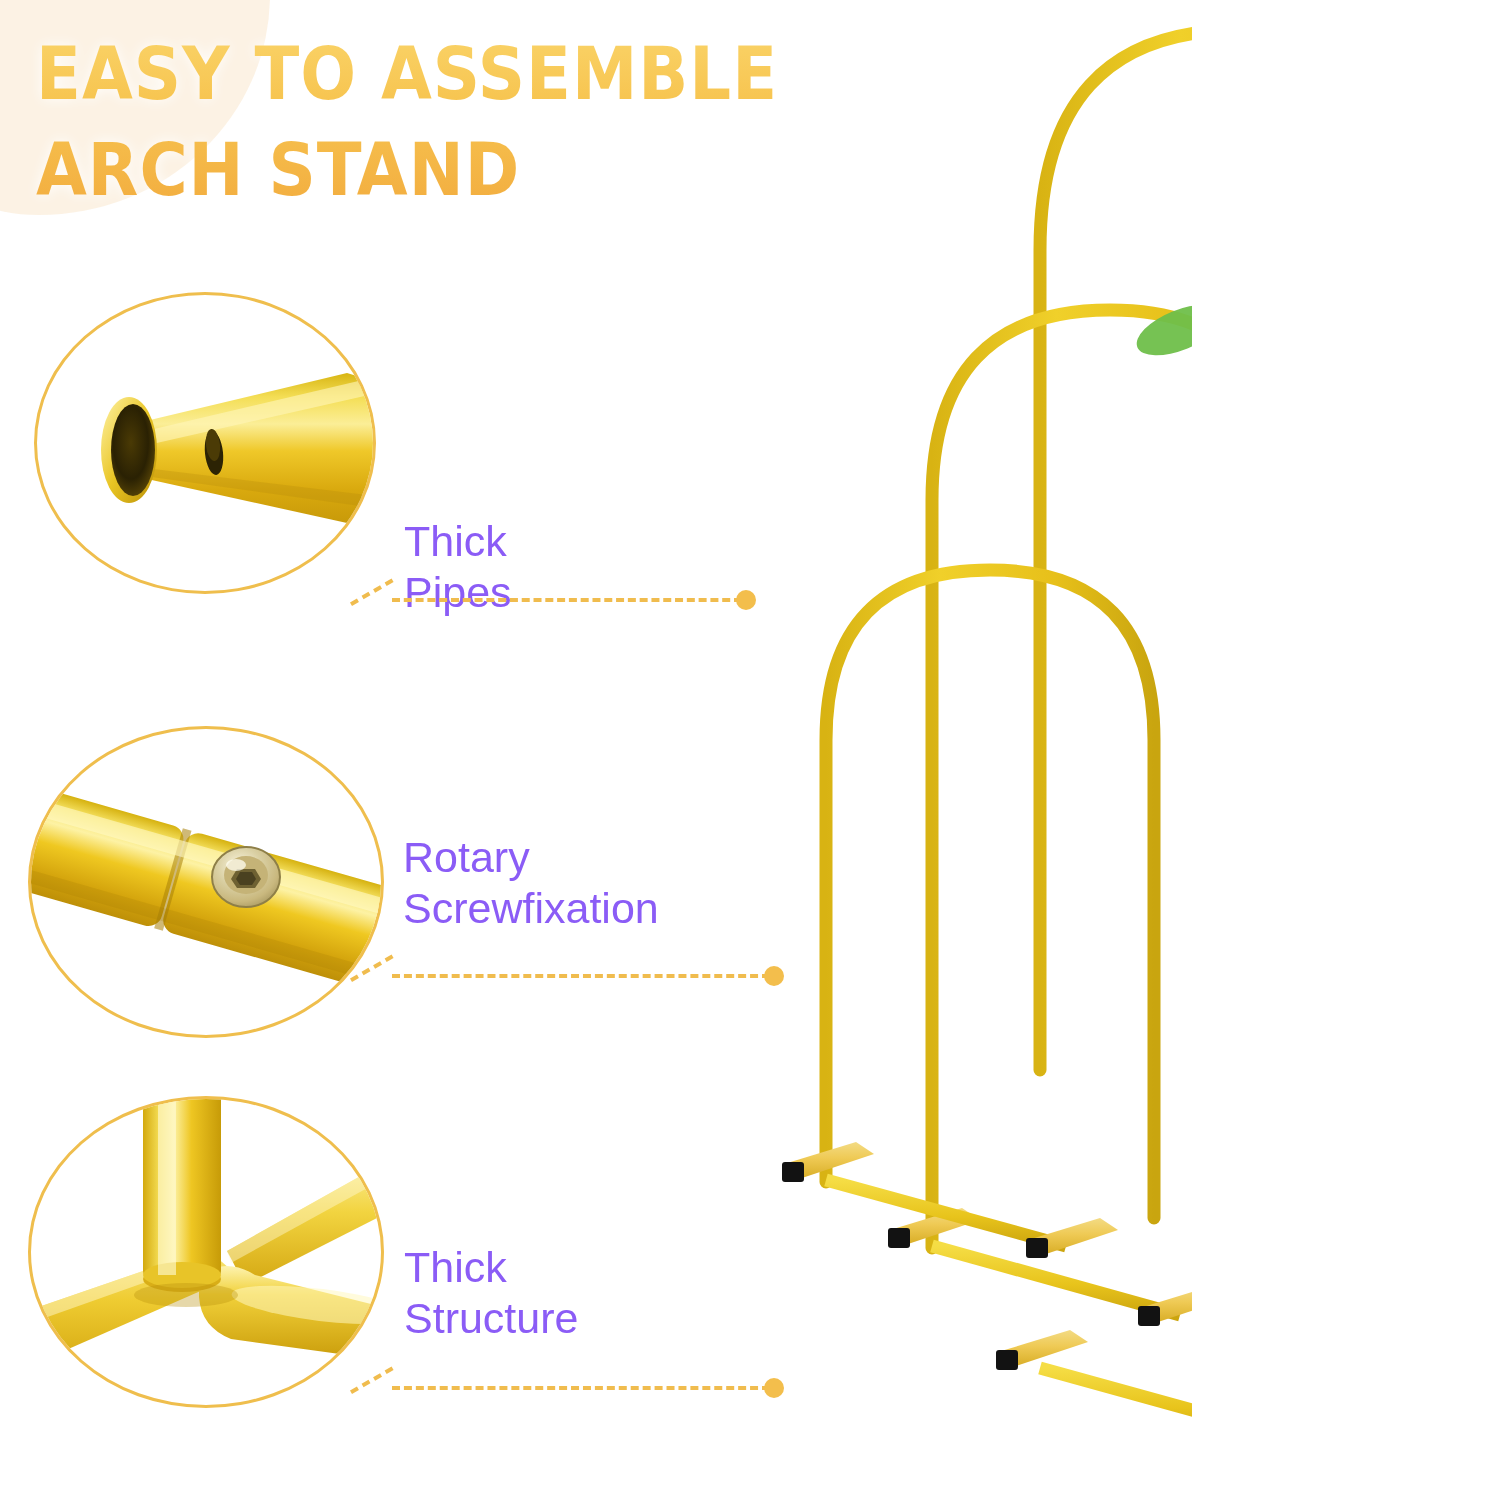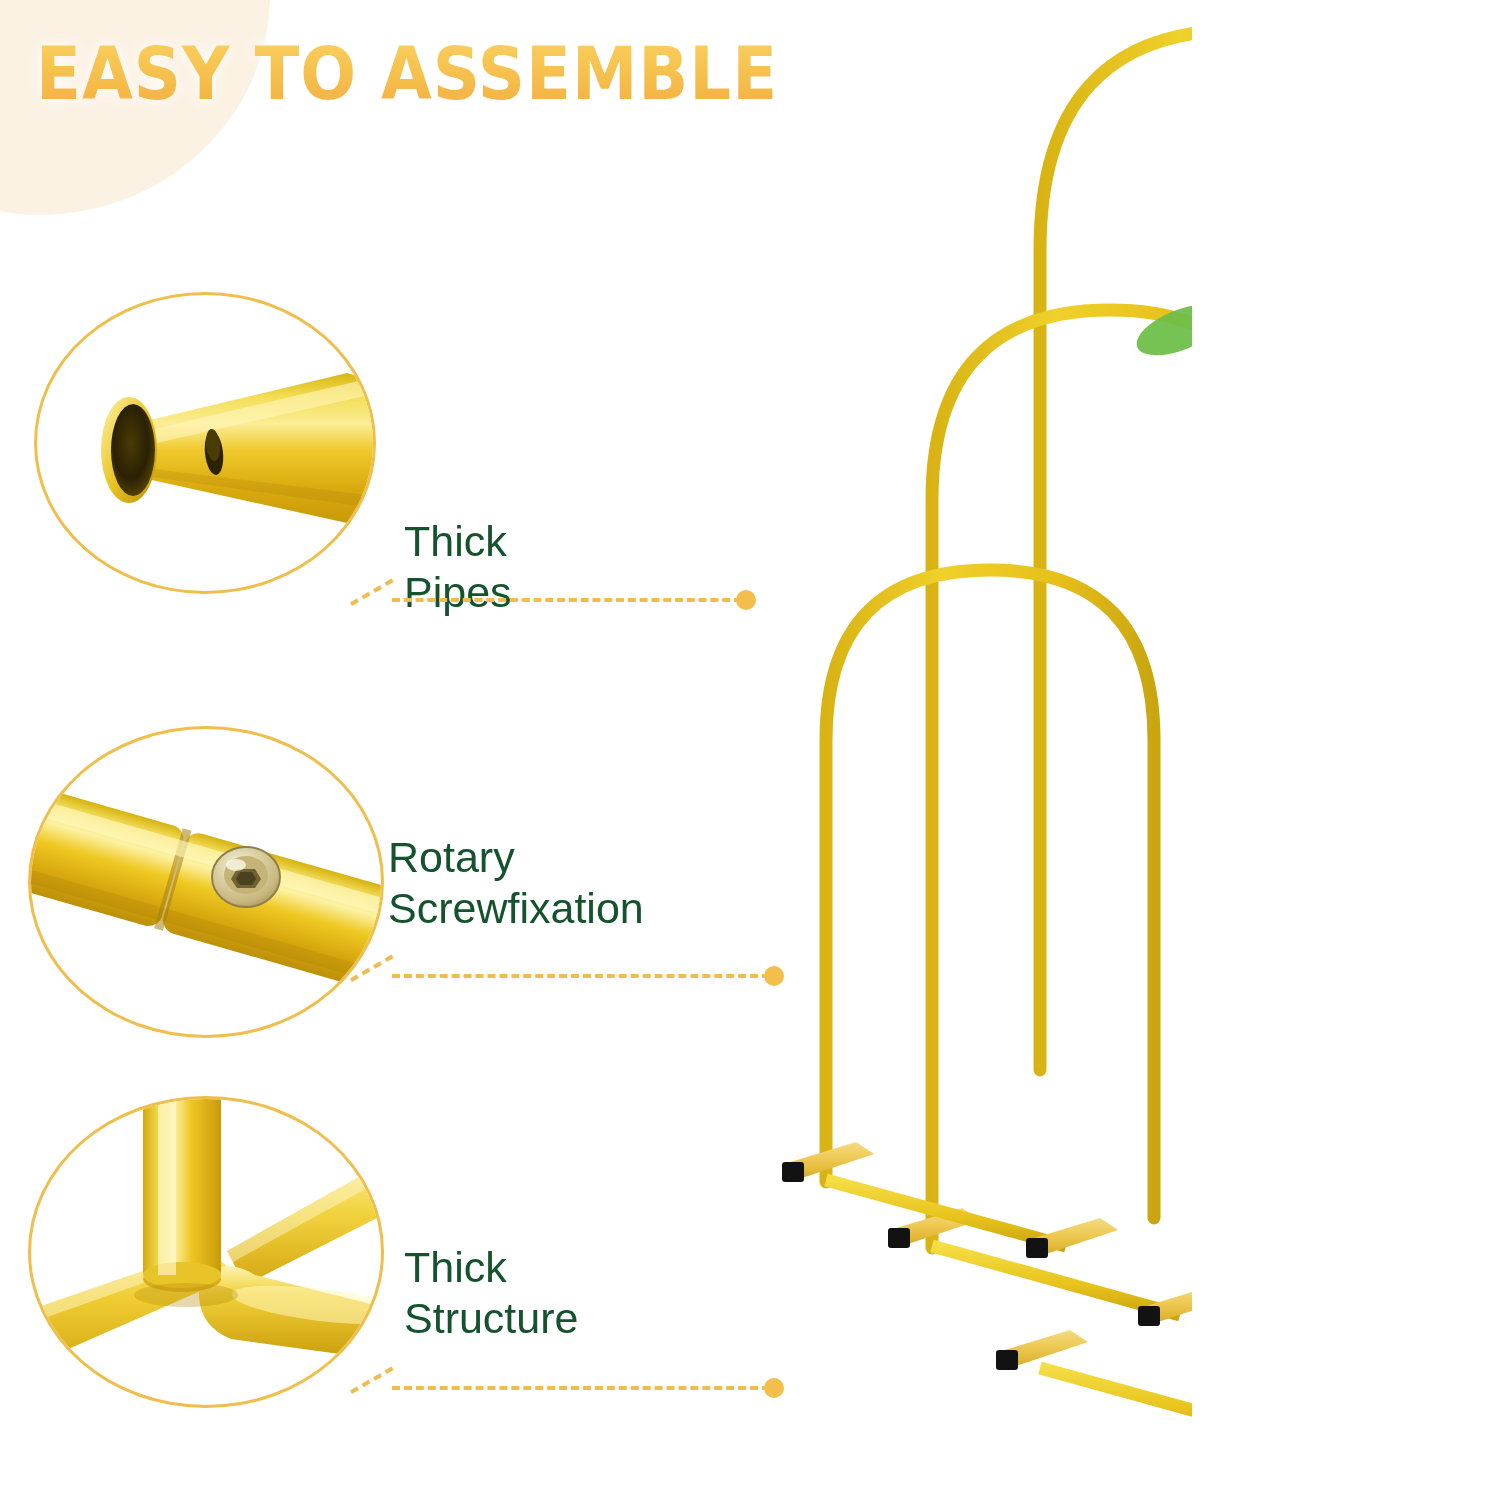--- a/index.html
+++ b/index.html
@@ -53,29 +53,29 @@
     position:absolute;border-radius:50%;
     border:3px solid #EFBE4D;
     background:#ffffff;overflow:hidden;
   }
   .f1 .circle{left:34px;top:292px;width:336px;height:296px;}
   .f2 .circle{left:28px;top:726px;width:350px;height:306px;}
   .f3 .circle{left:28px;top:1096px;width:350px;height:306px;}
 
   .label{
     position:absolute;
-    color:#14532d;
+    color:#8b5cf6;
     font-size:43px;
     line-height:1.18;
     font-family:"Liberation Sans", sans-serif;
     white-space:pre-line;
     filter:drop-shadow(0 0 5px rgba(255,255,255,.9));
   }
   .f1 .label{left:404px;top:516px;}
-  .f2 .label{left:388px;top:832px;}
+  .f2 .label{left:403px;top:832px;}
   .f3 .label{left:404px;top:1242px;}
 
   
   .connector{position:absolute;height:26px;}
   .conn-diag{
     position:absolute;left:0;top:0;width:48px;height:26px;
     border-bottom:4px dashed #F0BC4E;
     transform-origin:left bottom;
     transform:rotate(-30deg);
   }
@@ -108,20 +108,21 @@
 <body>
 
 <div id="stage">
 
   <div class="blob" id="blob-tl"></div>
   <div class="blob" id="blob-tr"></div>
   <div class="blob" id="blob-br"></div>
 
   <div id="headline">
     <span>EASY TO ASSEMBLE</span>
+    <span class="l2">ARCH STAND</span>
   </div>
 
   <div class="feature f1">
     <div class="circle">
       <svg class="photo" viewBox="0 0 336 296">
         <defs>
           <linearGradient id="pipeBody1" x1="0" y1="0" x2="0" y2="1">
             <stop offset="0%" stop-color="#D8B512"></stop>
             <stop offset="16%" stop-color="#F4DE55"></stop>
             <stop offset="34%" stop-color="#FBEE97"></stop>

